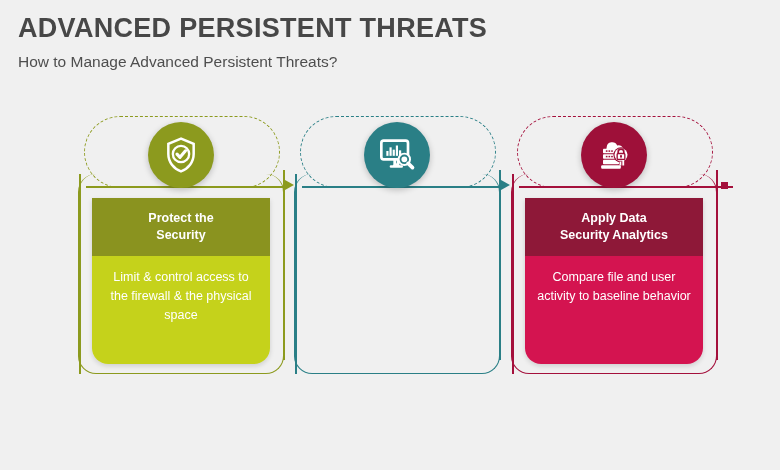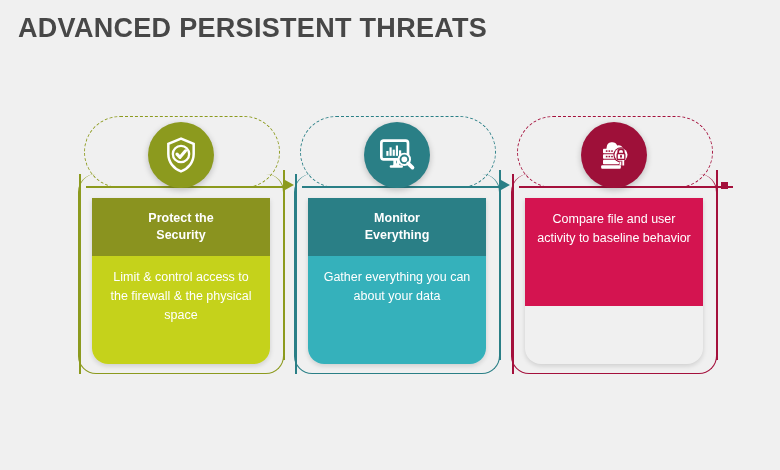--- a/index.html
+++ b/index.html
@@ -107,20 +107,21 @@
   }
   .icon-circle svg { width:40px; height:40px; display:block; }
 </style>
 </head>
 <body style="background: rgb(240, 240, 240);">
 
 <div class="slide">
 
   <div class="hdr">
     <div class="hdr-title" style="color: rgb(71, 71, 71);">ADVANCED PERSISTENT THREATS</div>
+    <div class="hdr-sub">How to Manage Advanced Persistent Threats?</div>
   </div>
 
   <div class="cards">
 
     <div class="card-wrap c1" id="wrap0" style="--accent: #8c9a1e; --dark: #8a931f; --light: #c5d21b; --dark2: #8c9a1e;">
       <div class="dash-pill"></div>
       <div class="rail"></div>
       <div class="riser left"></div>
       <div class="riser right"></div>
       <div class="arrow-head"></div>
@@ -163,29 +164,20 @@
           <rect x="7.5" y="7.4" width="1.3" height="5.1" fill="#fff"></rect>
           <rect x="9.4" y="8.8" width="1.3" height="3.7" fill="#fff"></rect>
           <rect x="11.3" y="6.3" width="1.3" height="6.2" fill="#fff"></rect>
           <rect x="13.2" y="9.2" width="1.3" height="3.3" fill="#fff"></rect>
           <circle cx="16.4" cy="14.6" r="4" fill="#fff"></circle>
           <circle cx="16.4" cy="14.6" r="2.3" fill="none" stroke="#2a7f86" stroke-width="1.1"></circle>
           <path d="M18.7 17l2.6 2.6" stroke="#fff" stroke-width="2.2" stroke-linecap="round"></path>
         </svg>
       </div>
 
-      <div class="card">
-        <div class="card-head">
-          <span><span>Monitor</span><br>
-                <span>Everything</span></span>
-        </div>
-        <div class="card-body">
-          <span>Gather everything you can about your data</span>
-        </div>
-      </div>
     </div>
 
     <div class="card-wrap c3" id="wrap2" style="--accent: #a4103c; --dark: #8e1838; --light: #d41450; --dark2: #9e1039;">
       <div class="dash-pill"></div>
       <div class="rail long"></div>
       <div class="riser left"></div>
       <div class="riser right"></div>
       <div class="dot-cap"></div>
       <div class="frame"></div>
 
@@ -207,20 +199,24 @@
           <path d="M14.5 11.3v-1.1a1.7 1.7 0 0 1 3.4 0v1.1" stroke="#9e1039" stroke-width="1" fill="none"></path>
           <rect x="13.9" y="11.1" width="4.6" height="3.6" rx=".6" fill="#fff" stroke="#9e1039" stroke-width=".8"></rect>
           <circle cx="16.2" cy="12.7" r=".65" fill="#9e1039"></circle>
           <rect x="15.9" y="12.9" width=".6" height="1.1" fill="#9e1039"></rect>
           <rect x="15.3" y="16" width="1.1" height="2.3" fill="#fff"></rect>
           <rect x="17" y="15" width="1.1" height="3.3" fill="#fff"></rect>
         </svg>
       </div>
 
       <div class="card">
+        <div class="card-head">
+          <span><span>Apply Data</span><br>
+                <span>Security Analytics</span></span>
+        </div>
         <div class="card-body">
           <span>Compare file and user activity to baseline behavior</span>
         </div>
       </div>
     </div>
 
   </div>
 </div>
 
 </body></html>

